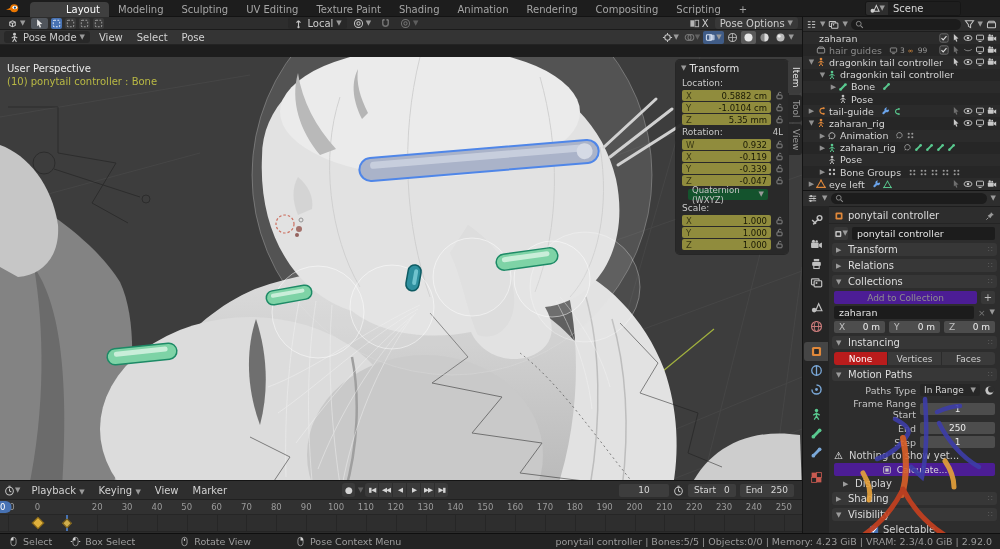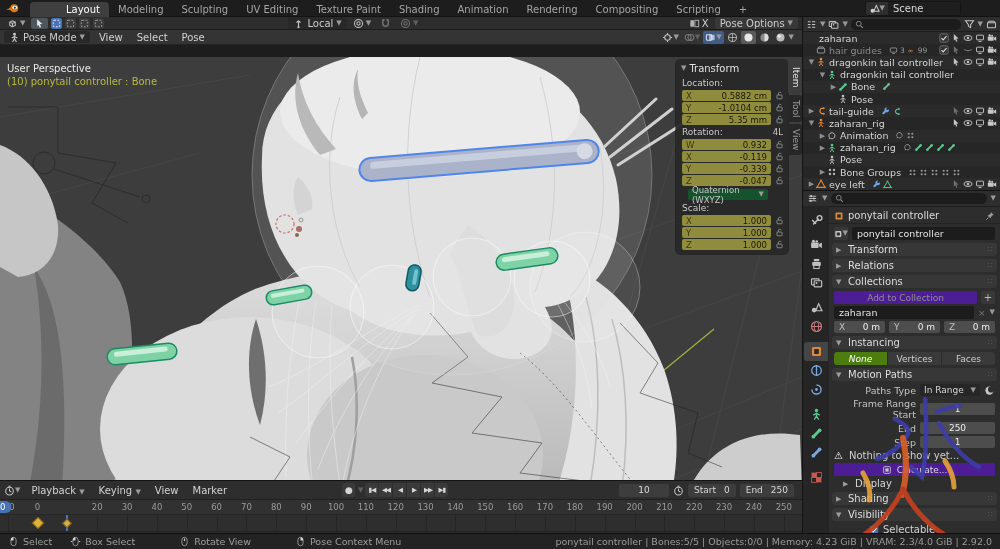--- a/index.html
+++ b/index.html
@@ -75,21 +75,21 @@
   .phdr .dots{margin-left:auto;color:#5e5e5e;font-size:8px;}
   .exp2{color:#9c9c9c;font-size:7px;width:8px;}
   .plabel{width:82px;text-align:right;color:#c3c3c3;font-size:9.5px;}
   .numfield{flex:1;height:12px;background:#4d4d4d;border-radius:2px;color:#ececec;display:flex;align-items:center;justify-content:center;font-size:9px;}
   .ddfield{flex:1;height:12px;background:#262626;border-radius:2px;color:#d5d5d5;display:flex;align-items:center;justify-content:space-between;padding:0 4px;font-size:9px;}
   .btn{height:13px;background:#4c1d95;border-radius:2px;display:flex;align-items:center;justify-content:center;color:#d8d8d8;font-size:9px;}
   .btn.ghost{color:#8f8f8f;}
   .seg3{flex:1;display:flex;border-radius:3px;overflow:hidden;height:13px;}
   .seg3 div{flex:1;background:#3a3a3a;display:flex;align-items:center;justify-content:center;color:#cfcfcf;border-right:1px solid #2b2b2b;font-size:9px;}
   .seg3 div:last-child{border-right:none;}
-  .seg3 div.active{background:#4d7c0f;color:#fff;font-style:italic;}
+  .seg3 div.active{background:#b91c1c;color:#fff;}
   .nameinput{flex:1;height:13px;background:#1c1c1c;border-radius:2px;color:#e2e2e2;display:flex;align-items:center;padding:0 5px;font-size:9.5px;}
   .minibtn{width:14px;height:13px;background:#383838;border-radius:2px;display:flex;align-items:center;justify-content:center;}
   
   #timeline{left:0;top:480px;width:802px;height:53px;background:#2b2b2b;border-top:1px solid #141414;}
   #tlheader{height:18px;background:#2e2e2e;border-bottom:1px solid #202020;display:flex;align-items:center;padding:0 4px;position:relative;}
   #playback{position:absolute;left:342px;display:flex;align-items:center;gap:2px;}
   .pbgroup{display:flex;background:#3a3a3a;border-radius:3px;overflow:hidden;}
   .pbbtn{width:13px;height:14px;display:flex;align-items:center;justify-content:center;color:#d5d5d5;font-size:6.5px;letter-spacing:-1px;border-right:1px solid #2e2e2e;}
   .pbbtn:last-child{border-right:none;}
   #tlright{margin-left:auto;display:flex;align-items:center;gap:4px;margin-right:4px;}

